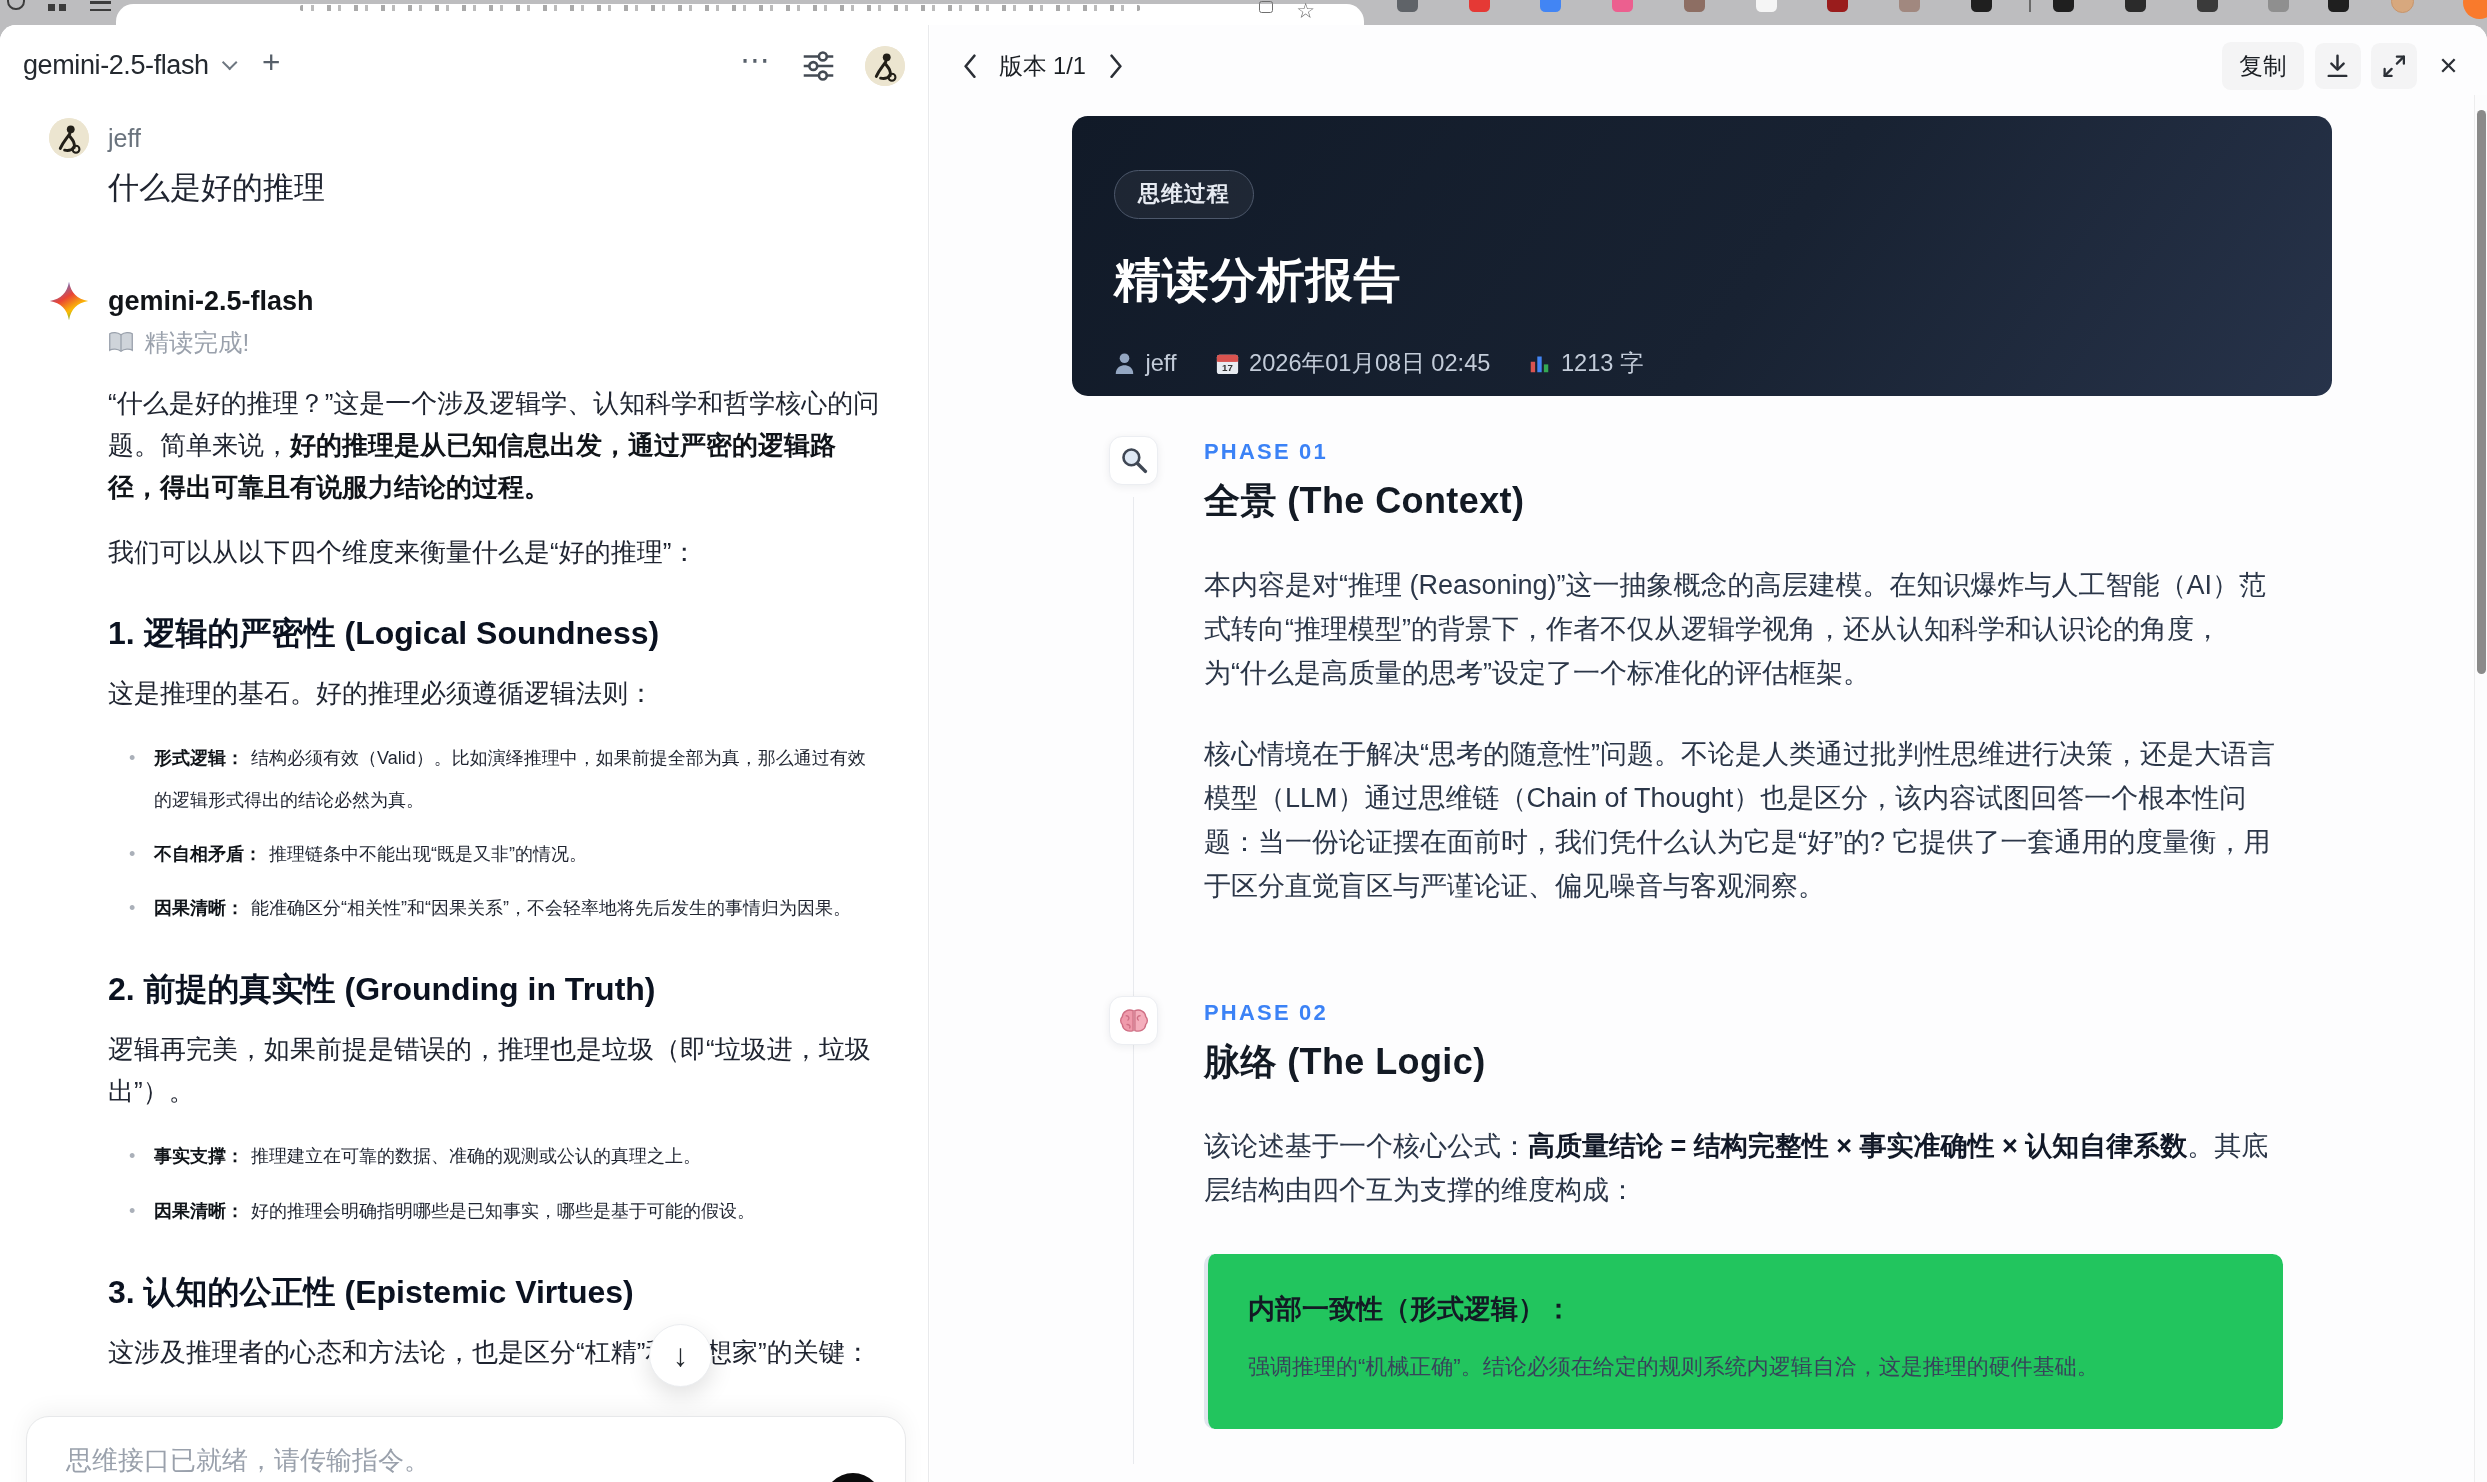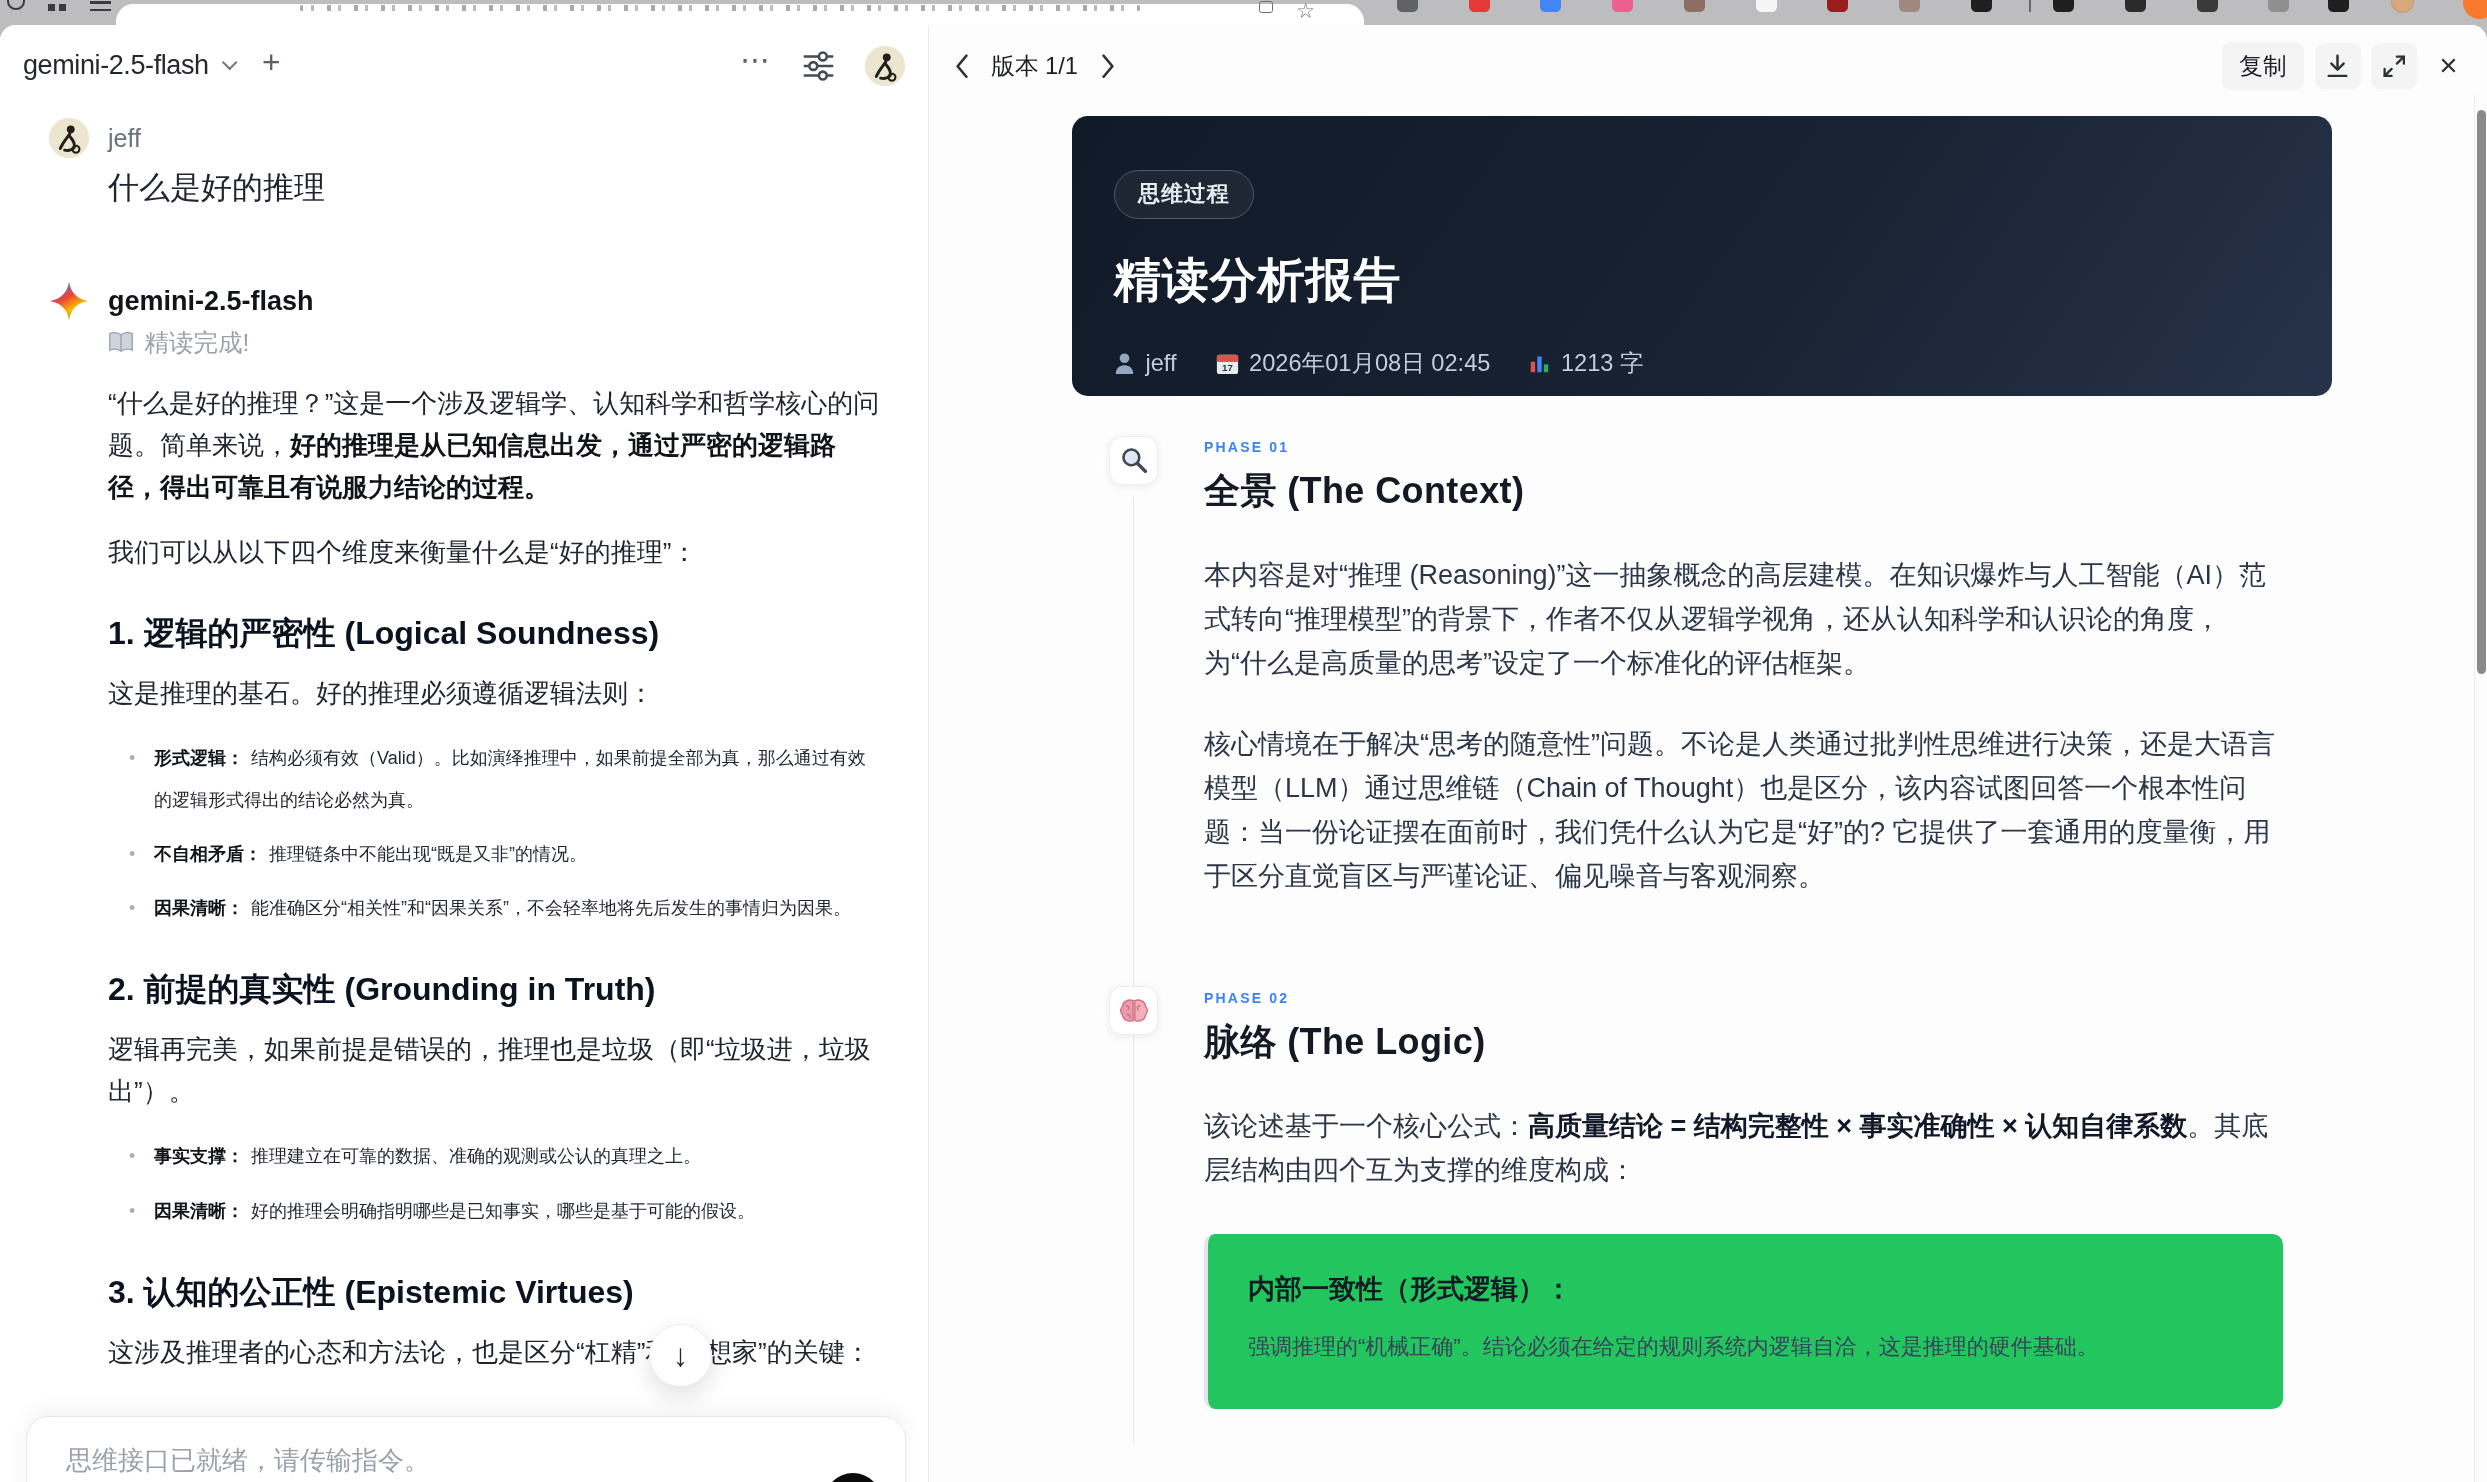--- a/index.html
+++ b/index.html
@@ -64,21 +64,21 @@
     display:flex; align-items:center; justify-content:center; font-size:31.5px; color:#24292f; z-index:6; }
 
   .composer { position:absolute; left:26px; width:880px; top:1391px; height:123px; background:#fff;
     border:0.9px solid #e7e8ea; border-radius:23px; box-shadow:0 -5.3px 21px rgba(0,0,0,.05); z-index:7; padding:26px 39px 0; }
   .composer-input { font-size:26px; color:#9aa1ac; line-height:35px; }
   .mic-btn { position:absolute; right:23px; top:56px; width:58px; height:58px; border-radius:50%; background:#0b0b0c;
     display:flex; align-items:center; justify-content:center; gap:4.4px; }
 
   
   .right-panel { position:absolute; top:0; left:930px; right:0; bottom:0; background:#fdfdfe; overflow:hidden; }
-  .rp-toolbar { position:absolute; top:12.3px; left:0; right:17.5px; height:58px; display:flex; align-items:center; padding:0 0 0 14px; }
+  .rp-toolbar { position:absolute; top:12.3px; left:0; right:17.5px; height:58px; display:flex; align-items:center; padding:0 0 0 22px; }
   .ver-nav { display:flex; align-items:center; gap:12.3px; color:#24292f; }
   .ver-chev { width:35px; height:35px; display:flex; align-items:center; justify-content:center; }
   .ver-label { font-size:23.6px; color:#1b1f24; }
   .rp-actions { margin-left:auto; display:flex; align-items:center; gap:10.5px; }
   .btn-pill { background:#f4f4f5; border-radius:8.8px; padding:7.9px 17.5px; font-size:23.6px; color:#1b1f24; }
   .btn-icon { width:46px; height:46px; background:#f4f4f5; border-radius:8.8px; display:flex; align-items:center; justify-content:center; }
   .btn-plain { width:42px; height:42px; display:flex; align-items:center; justify-content:center; font-size:31.5px; color:#2b2f36; }
 
   .report { position:absolute; top:70px; left:0; right:13px; bottom:0; overflow:hidden; background:#fdfdfe; }
   .hero { margin:21px 0 0 142px; width:1260px; height:280px; border-radius:15.8px; padding:54px 42px 0;
@@ -90,21 +90,21 @@
   .meta-item { display:flex; align-items:center; gap:10.5px; }
 
   .phases { position:relative; margin:40px 0 0 179px; width:1225px; }
   .timeline { position:absolute; left:23.6px; top:61px; bottom:-35px; width:1.8px; background:#e8eaee; }
   .phase { display:flex; gap:46px; position:relative; }
   .phase + .phase { margin-top:88px; }
   .phase-icon { position:relative; z-index:2; width:49px; height:49px; flex:0 0 auto; background:#fff;
     border:0.9px solid #eceef2; border-radius:13px; box-shadow:0 1.8px 8.8px rgba(16,24,40,.07);
     display:flex; align-items:center; justify-content:center; }
   .phase-content { flex:1; min-width:0; padding-right:51px; }
-  .phase-label { color:#3b82f6; font-size:14px; font-weight:700; letter-spacing:2.2px; margin-top:3.5px; }
+  .phase-label { color:#3b82f6; font-size:22px; font-weight:700; letter-spacing:2.2px; margin-top:3.5px; }
   .phase-title { color:#131a24; font-size:36px; font-weight:700; margin-top:12.3px; letter-spacing:0.4px; }
   .phase-content p.body { font-size:27px; line-height:44px; color:#2b3648; margin-top:37px; }
   .phase-content p.body b { color:#111827; }
 
   .logic-card { margin-top:30px; background:#22c55e; border-radius:10.5px; border-left:4.4px solid #e1e6ee;
     padding:37px 40px 40px; }
   .logic-card .lc-title { font-size:27px; font-weight:700; color:#131a24; }
   .logic-card .lc-text { font-size:22px; line-height:44px; color:#37445a; margin-top:17.5px; }
 
   .scrollbar { position:absolute; top:70px; right:0; bottom:0; width:13px; background:#fcfcfd; border-left:0.9px solid #ededee; }

